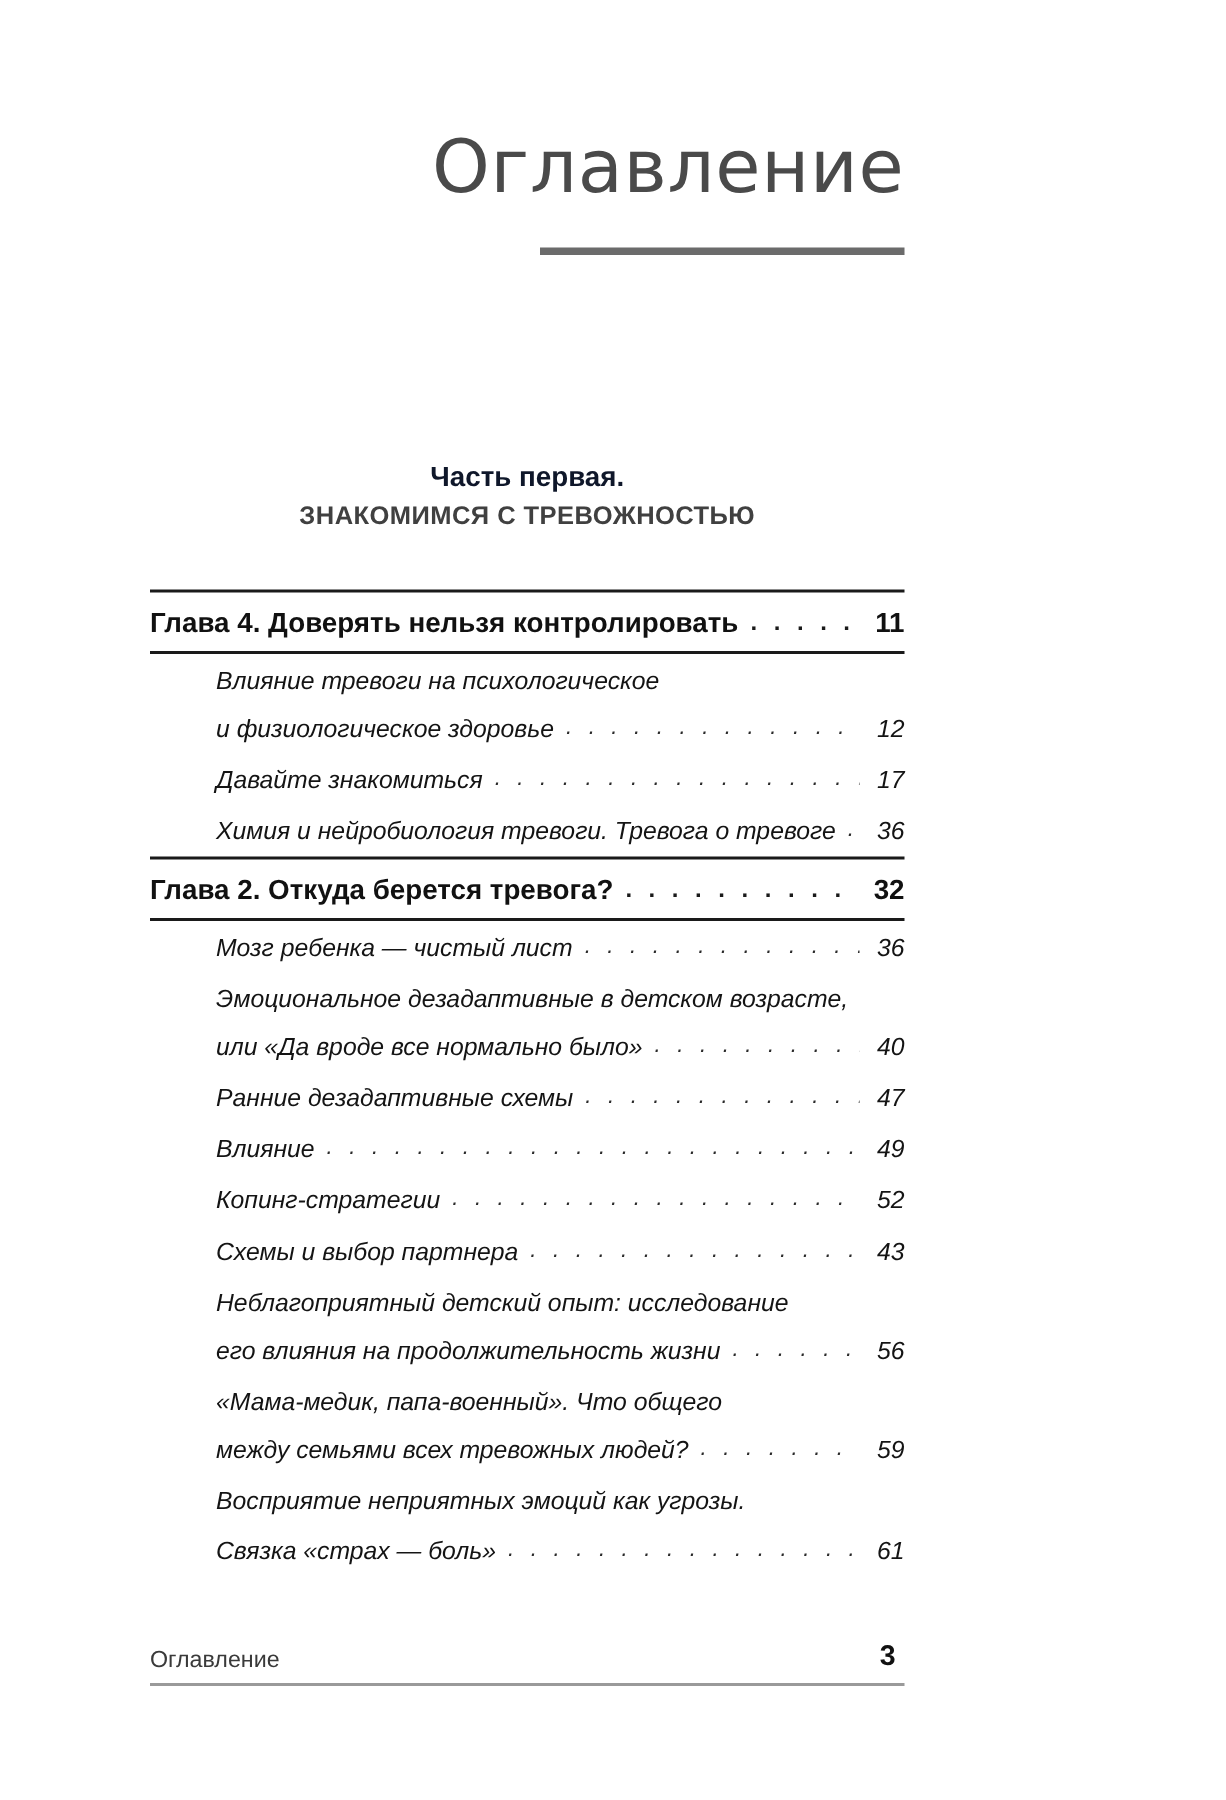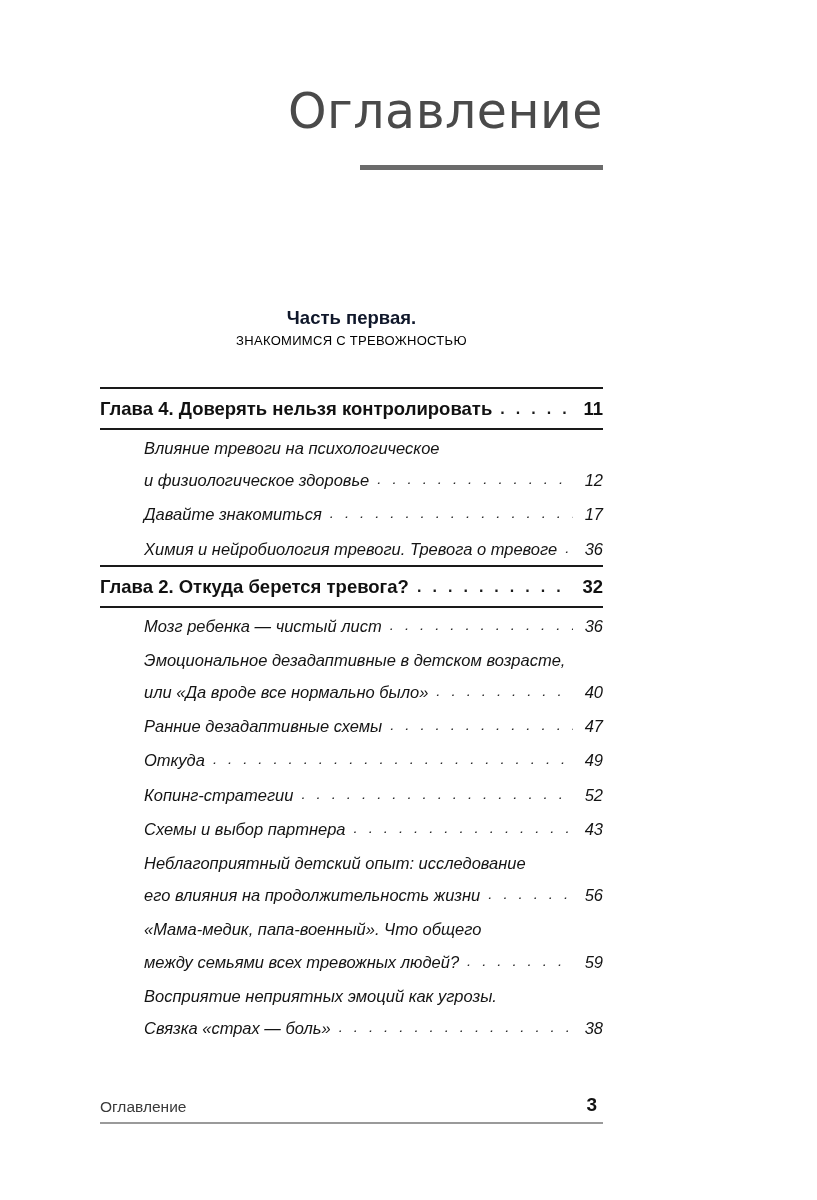--- a/index.html
+++ b/index.html
@@ -52,23 +52,23 @@
     text-align: center;
     line-height: 1.45;
   }
   .part-line1 {
     font-size: 18.5px;
     font-weight: bold;
     color: #0f172a;
     display: block;
   }
   .part-line2 {
-    font-size: 13px;
-    font-weight: normal;
-    color: #000000;
+    font-size: 17px;
+    font-weight: bold;
+    color: #404040;
     display: block;
     letter-spacing: 0.3px;
   }
 
   
   .toc {
     margin-top: 36px;
   }
 
   .chapter-rule {
@@ -251,21 +251,21 @@
     <div class="entry">
       <div class="line">
         <span class="text">Ранние дезадаптивные схемы</span>
         <span class="leader">. . . . . . . . . . . . . . . . . . . . . . . . . . . . . . . . . . . . . . . . . . . . . . . . . . . . . . . . . . . . . . . . . . . . . . . . . . . . . . . . . . . . . . . . . . . .</span>
         <span class="pageno">47</span>
       </div>
     </div>
 
     <div class="entry">
       <div class="line">
-        <span class="text">Откуда</span>
+        <span class="text">Влияние</span>
         <span class="leader">. . . . . . . . . . . . . . . . . . . . . . . . . . . . . . . . . . . . . . . . . . . . . . . . . . . . . . . . . . . . . . . . . . . . . . . . . . . . . . . . . . . . . . . . . . . .</span>
         <span class="pageno">49</span>
       </div>
     </div>
 
     <div class="entry">
       <div class="line">
         <span class="text">Копинг-стратегии</span>
         <span class="leader">. . . . . . . . . . . . . . . . . . . . . . . . . . . . . . . . . . . . . . . . . . . . . . . . . . . . . . . . . . . . . . . . . . . . . . . . . . . . . . . . . . . . . . . . . . . .</span>
         <span class="pageno">52</span>
@@ -302,21 +302,21 @@
       </div>
     </div>
 
     <div class="entry">
       <div class="line nolead">
         <span class="text">Восприятие неприятных эмоций как угрозы.</span>
       </div>
       <div class="line">
         <span class="text">Связка «страх — боль»</span>
         <span class="leader">. . . . . . . . . . . . . . . . . . . . . . . . . . . . . . . . . . . . . . . . . . . . . . . . . . . . . . . . . . . . . . . . . . . . . . . . . . . . . . . . . . . . . . . . . . . .</span>
-        <span class="pageno">38</span>
+        <span class="pageno">61</span>
       </div>
     </div>
 
   </div>
 
   <div class="footer">
     <div class="footer-inner">
       <span class="footer-label">Оглавление</span>
       <span class="footer-pageno">3</span>
     </div>

